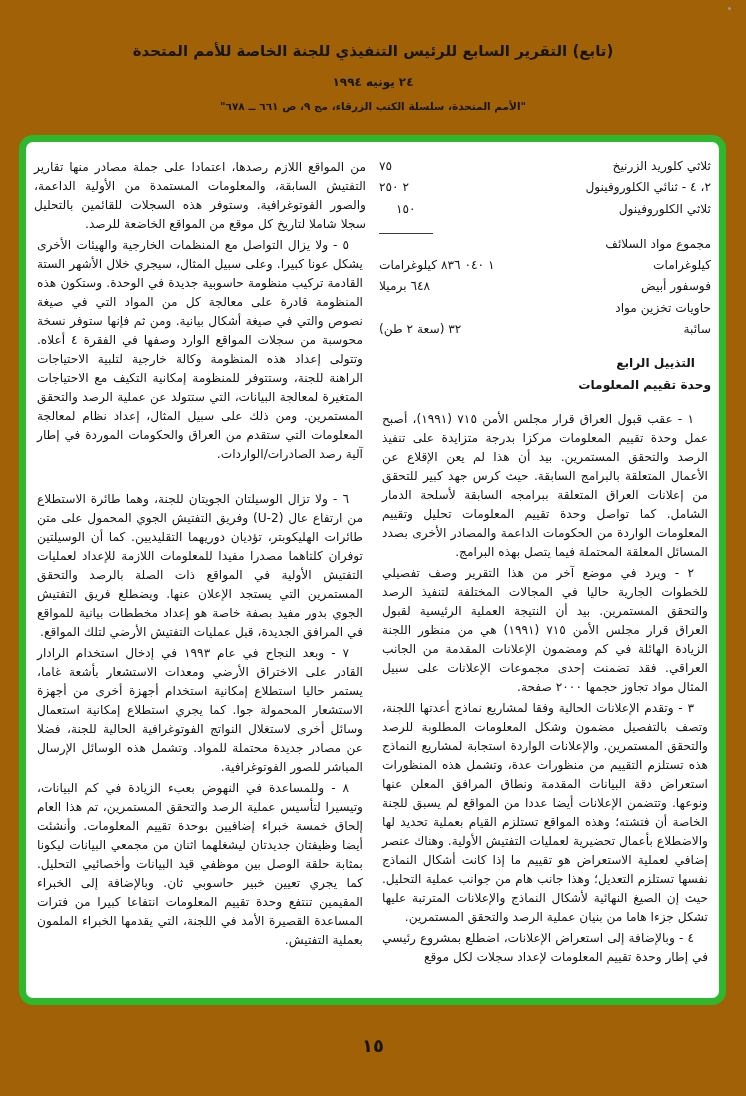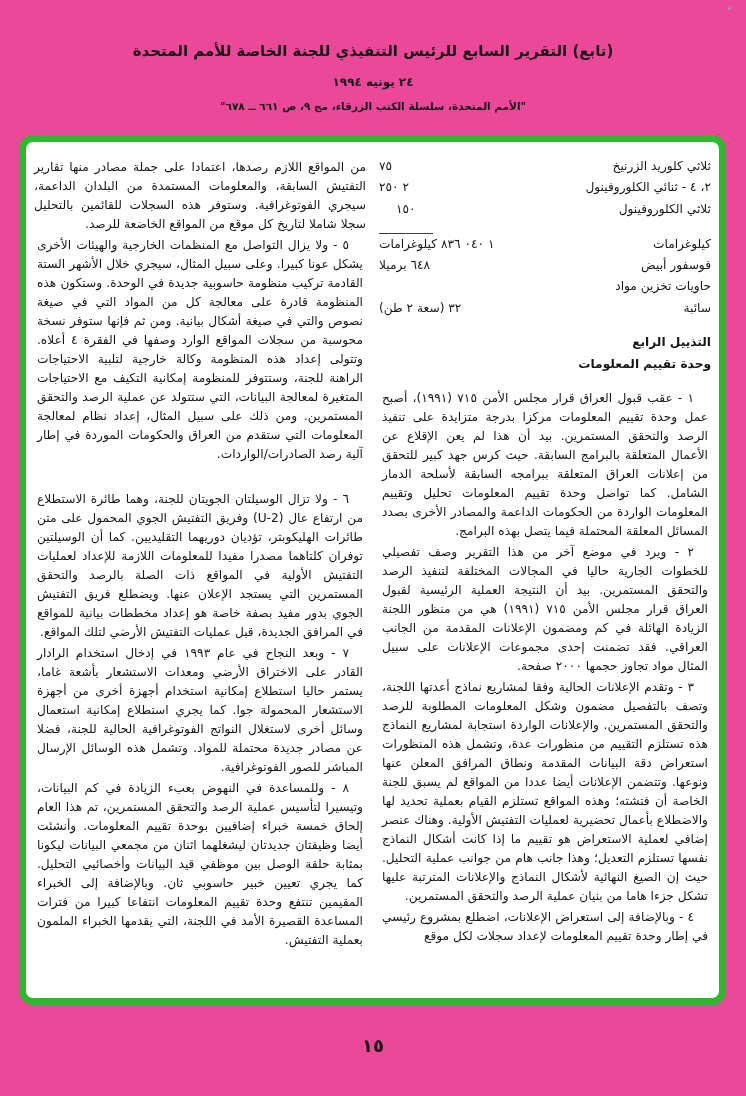--- a/index.html
+++ b/index.html
@@ -1,36 +1,36 @@
 <!DOCTYPE html>
 <html lang="ar"><head>
 <meta charset="utf-8">
 <style>
   html,body{margin:0;padding:0;background:#ffffff;}
   .page{
-    position:relative;width:746px;height:1096px;background:#ec4899;overflow:hidden;
+    position:relative;width:746px;height:1096px;background:#a16207;overflow:hidden;
     font-family:"DejaVu Sans","Liberation Sans",sans-serif;color:#161616;
   }
   .artifact{position:absolute;top:7px;left:728px;width:3px;height:3px;background:#9a9a9a;border-radius:50%;}
   .header{text-align:center;direction:rtl;padding-top:42px;}
   .title{font-size:15px;font-weight:700;letter-spacing:0;}
   .date{font-size:12px;font-weight:700;margin-top:15px;}
   .source{font-size:10.5px;font-weight:700;margin-top:11px;}
   .frame{
     position:absolute;left:19px;top:135px;width:707px;height:870px;
     border:7px solid #2eb82e;border-radius:14px;box-sizing:border-box;overflow:hidden;background:#ffffff;
   }
   .cols{display:flex;direction:rtl;gap:13px;padding:14px 8px 8px 8px;height:100%;box-sizing:border-box;}
   .col{flex:1 1 0;min-width:0;direction:rtl;text-align:justify;font-size:12.2px;line-height:19px;}
   
   .t-row{display:flex;justify-content:space-between;align-items:baseline;line-height:21.3px;}
   .t-label{white-space:nowrap;}
   .t-value{flex:0 0 172px;text-align:left;white-space:nowrap;}
   .underlined{display:inline-block;border-bottom:1.5px solid #3c3c3c;padding:0 17px 13px 17px;}
-  .sec-head{font-weight:700;margin:14px 0 0 0;}
+  .sec-head{font-weight:700;margin:14px 16px 0 0;}
   .sec-sub{font-weight:700;margin:3px 0 15px 0;}
   p.para{margin:2px 3px;text-indent:14px;}
   p.cont{margin:2px 0;text-indent:0;}
   .gap-before{margin-top:26px !important;}
   .page-num{position:absolute;top:1035px;left:0;right:0;text-align:center;font-size:18px;font-weight:700;}
 </style>
 </head>
 <body>
 
 <div class="page">
@@ -55,20 +55,24 @@
           </div>
           <div class="t-row">
             <span class="t-label">٢، ٤ - ثنائي الكلوروفينول</span>
             <span class="t-value">٢ ٢٥٠</span>
           </div>
           <div class="t-row">
             <span class="t-label">ثلاثي الكلوروفينول</span>
             <span class="t-value"><span class="underlined">١٥٠</span></span>
           </div>
           <div class="t-row">
+            <span class="t-label">مجموع مواد السلائف</span>
+            <span class="t-value"></span>
+          </div>
+          <div class="t-row">
             <span class="t-label">كيلوغرامات</span>
             <span class="t-value">١ ٠٤٠ ٨٣٦ كيلوغرامات</span>
           </div>
           <div class="t-row">
             <span class="t-label">فوسفور أبيض</span>
             <span class="t-value">٦٤٨ برميلا</span>
           </div>
           <div class="t-row">
             <span class="t-label">حاويات تخزين مواد</span>
             <span class="t-value"></span>
@@ -82,21 +86,21 @@
         <div class="sec-head">التذييل الرابع</div>
         <div class="sec-sub">وحدة تقييم المعلومات</div>
 
         <p class="para">١ - عقب قبول العراق قرار مجلس الأمن ٧١٥ (١٩٩١)، أصبح عمل وحدة تقييم المعلومات مركزا بدرجة متزايدة على تنفيذ الرصد والتحقق المستمرين. بيد أن هذا لم يعن الإقلاع عن الأعمال المتعلقة بالبرامج السابقة. حيث كرس جهد كبير للتحقق من إعلانات العراق المتعلقة ببرامجه السابقة لأسلحة الدمار الشامل. كما تواصل وحدة تقييم المعلومات تحليل وتقييم المعلومات الواردة من الحكومات الداعمة والمصادر الأخرى بصدد المسائل المعلقة المحتملة فيما يتصل بهذه البرامج.</p>
         <p class="para">٢ - ويرد في موضع آخر من هذا التقرير وصف تفصيلي للخطوات الجارية حاليا في المجالات المختلفة لتنفيذ الرصد والتحقق المستمرين. بيد أن النتيجة العملية الرئيسية لقبول العراق قرار مجلس الأمن ٧١٥ (١٩٩١) هي من منظور اللجنة الزيادة الهائلة في كم ومضمون الإعلانات المقدمة من الجانب العراقي. فقد تضمنت إحدى مجموعات الإعلانات على سبيل المثال مواد تجاوز حجمها ٢٠٠٠ صفحة.</p>
         <p class="para">٣ - وتقدم الإعلانات الحالية وفقا لمشاريع نماذج أعدتها اللجنة، وتصف بالتفصيل مضمون وشكل المعلومات المطلوبة للرصد والتحقق المستمرين. والإعلانات الواردة استجابة لمشاريع النماذج هذه تستلزم التقييم من منظورات عدة، وتشمل هذه المنظورات استعراض دقة البيانات المقدمة ونطاق المرافق المعلن عنها ونوعها. وتتضمن الإعلانات أيضا عددا من المواقع لم يسبق للجنة الخاصة أن فتشته؛ وهذه المواقع تستلزم القيام بعملية تحديد لها والاضطلاع بأعمال تحضيرية لعمليات التفتيش الأولية. وهناك عنصر إضافي لعملية الاستعراض هو تقييم ما إذا كانت أشكال النماذج نفسها تستلزم التعديل؛ وهذا جانب هام من جوانب عملية التحليل. حيث إن الصيغ النهائية لأشكال النماذج والإعلانات المترتبة عليها تشكل جزءا هاما من بنيان عملية الرصد والتحقق المستمرين.</p>
         <p class="para">٤ - وبالإضافة إلى استعراض الإعلانات، اضطلع بمشروع رئيسي في إطار وحدة تقييم المعلومات لإعداد سجلات لكل موقع</p>
       </div>
 
       <div class="col">
-        <p class="cont">من المواقع اللازم رصدها، اعتمادا على جملة مصادر منها تقارير التفتيش السابقة، والمعلومات المستمدة من البلدان الداعمة، سيجري الفوتوغرافية. وستوفر هذه السجلات للقائمين بالتحليل سجلا شاملا لتاريخ كل موقع من المواقع الخاضعة للرصد.</p>
+        <p class="cont">من المواقع اللازم رصدها، اعتمادا على جملة مصادر منها تقارير التفتيش السابقة، والمعلومات المستمدة من الأولية الداعمة، والصور الفوتوغرافية. وستوفر هذه السجلات للقائمين بالتحليل سجلا شاملا لتاريخ كل موقع من المواقع الخاضعة للرصد.</p>
         <p class="para">٥ - ولا يزال التواصل مع المنظمات الخارجية والهيئات الأخرى يشكل عونا كبيرا. وعلى سبيل المثال، سيجري خلال الأشهر الستة القادمة تركيب منظومة حاسوبية جديدة في الوحدة. وستكون هذه المنظومة قادرة على معالجة كل من المواد التي في صيغة نصوص والتي في صيغة أشكال بيانية. ومن ثم فإنها ستوفر نسخة محوسبة من سجلات المواقع الوارد وصفها في الفقرة ٤ أعلاه. وتتولى إعداد هذه المنظومة وكالة خارجية لتلبية الاحتياجات الراهنة للجنة، وستتوفر للمنظومة إمكانية التكيف مع الاحتياجات المتغيرة لمعالجة البيانات، التي ستتولد عن عملية الرصد والتحقق المستمرين. ومن ذلك على سبيل المثال، إعداد نظام لمعالجة المعلومات التي ستقدم من العراق والحكومات الموردة في إطار آلية رصد الصادرات/الواردات.</p>
         <p class="para gap-before">٦ - ولا تزال الوسيلتان الجويتان للجنة، وهما طائرة الاستطلاع من ارتفاع عال (U-2) وفريق التفتيش الجوي المحمول على متن طائرات الهليكوبتر، تؤديان دوريهما التقليديين. كما أن الوسيلتين توفران كلتاهما مصدرا مفيدا للمعلومات اللازمة للإعداد لعمليات التفتيش الأولية في المواقع ذات الصلة بالرصد والتحقق المستمرين التي يستجد الإعلان عنها. ويضطلع فريق التفتيش الجوي بدور مفيد بصفة خاصة هو إعداد مخططات بيانية للمواقع في المرافق الجديدة، قبل عمليات التفتيش الأرضي لتلك المواقع.</p>
         <p class="para">٧ - وبعد النجاح في عام ١٩٩٣ في إدخال استخدام الرادار القادر على الاختراق الأرضي ومعدات الاستشعار بأشعة غاما، يستمر حاليا استطلاع إمكانية استخدام أجهزة أخرى من أجهزة الاستشعار المحمولة جوا. كما يجري استطلاع إمكانية استعمال وسائل أخرى لاستغلال النواتج الفوتوغرافية الحالية للجنة، فضلا عن مصادر جديدة محتملة للمواد. وتشمل هذه الوسائل الإرسال المباشر للصور الفوتوغرافية.</p>
         <p class="para">٨ - وللمساعدة في النهوض بعبء الزيادة في كم البيانات، وتيسيرا لتأسيس عملية الرصد والتحقق المستمرين، تم هذا العام إلحاق خمسة خبراء إضافيين بوحدة تقييم المعلومات. وأنشئت أيضا وظيفتان جديدتان ليشغلهما اثنان من مجمعي البيانات ليكونا بمثابة حلقة الوصل بين موظفي قيد البيانات وأخصائيي التحليل. كما يجري تعيين خبير حاسوبي ثان. وبالإضافة إلى الخبراء المقيمين تنتفع وحدة تقييم المعلومات انتفاعا كبيرا من فترات المساعدة القصيرة الأمد في اللجنة، التي يقدمها الخبراء الملمون بعملية التفتيش.</p>
       </div>
 
     </div>
   </div>
 
   <div class="page-num">١٥</div>

